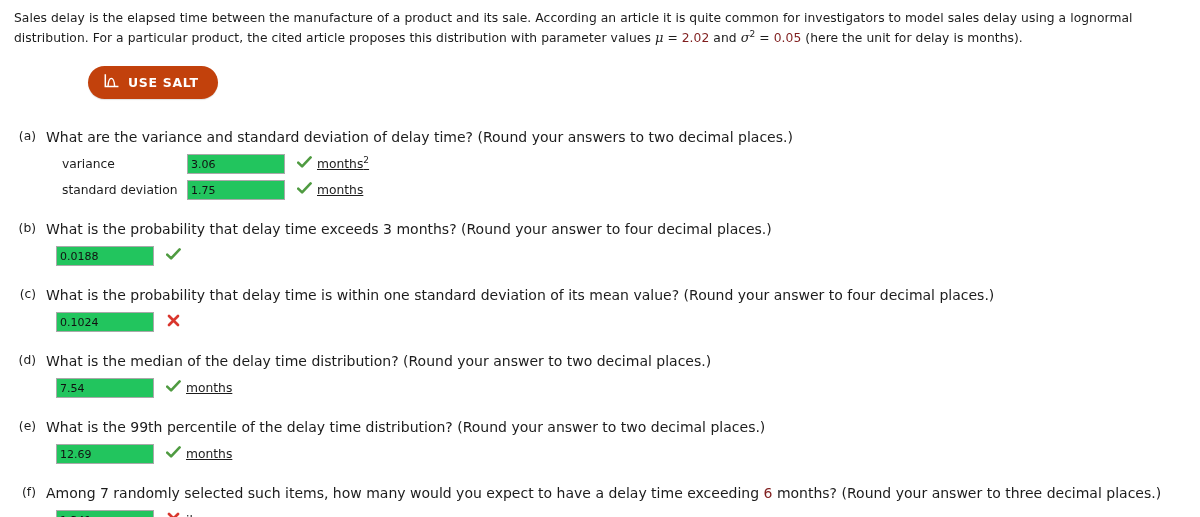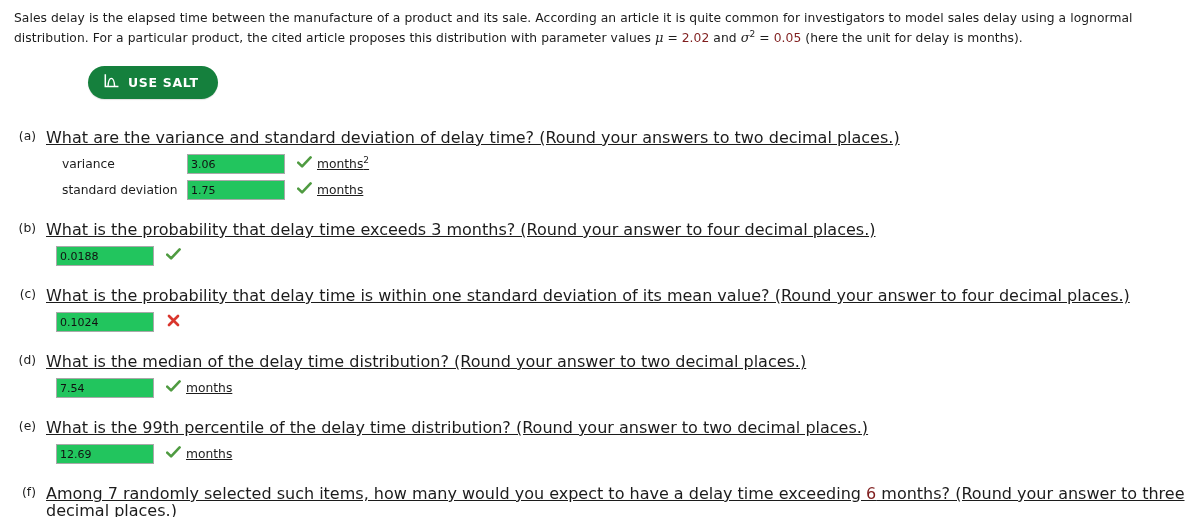--- a/index.html
+++ b/index.html
@@ -46,21 +46,21 @@
 
   
   .salt-wrap {
     margin-top: 18px;
     padding-left: 74px;
   }
   .salt-btn {
     display: inline-flex;
     align-items: center;
     gap: 9px;
-    background: #15803d;
+    background: #c2410c;
     color: #ffffff;
     border: none;
     border-radius: 17px;
     padding: 8px 19px 8px 16px;
     font-family: "DejaVu Sans", "Liberation Sans", sans-serif;
     font-size: 12.5px;
     font-weight: bold;
     letter-spacing: .055em;
     cursor: pointer;
     box-shadow: 0 1px 1px rgba(0,0,0,.12);
@@ -77,24 +77,23 @@
   .qlabel {
     width: 32px;
     flex: 0 0 32px;
     text-align: right;
     padding-right: 10px;
     font-size: 12.3px;
     color: #1c1c1c;
     box-sizing: border-box;
   }
   .qtext {
-    font-size: 16px;
+    font-size: 14px;
     color: #1c1c1c;
     line-height: 17px;
-    text-decoration: underline;
   }
 
   
   .ans-area { padding-left: 42px; margin-top: 7px; }
   .ans-area.indent-sub { padding-left: 48px; }
   .ans-line {
     display: flex;
     align-items: center;
     height: 22px;
     margin-bottom: 4px;

